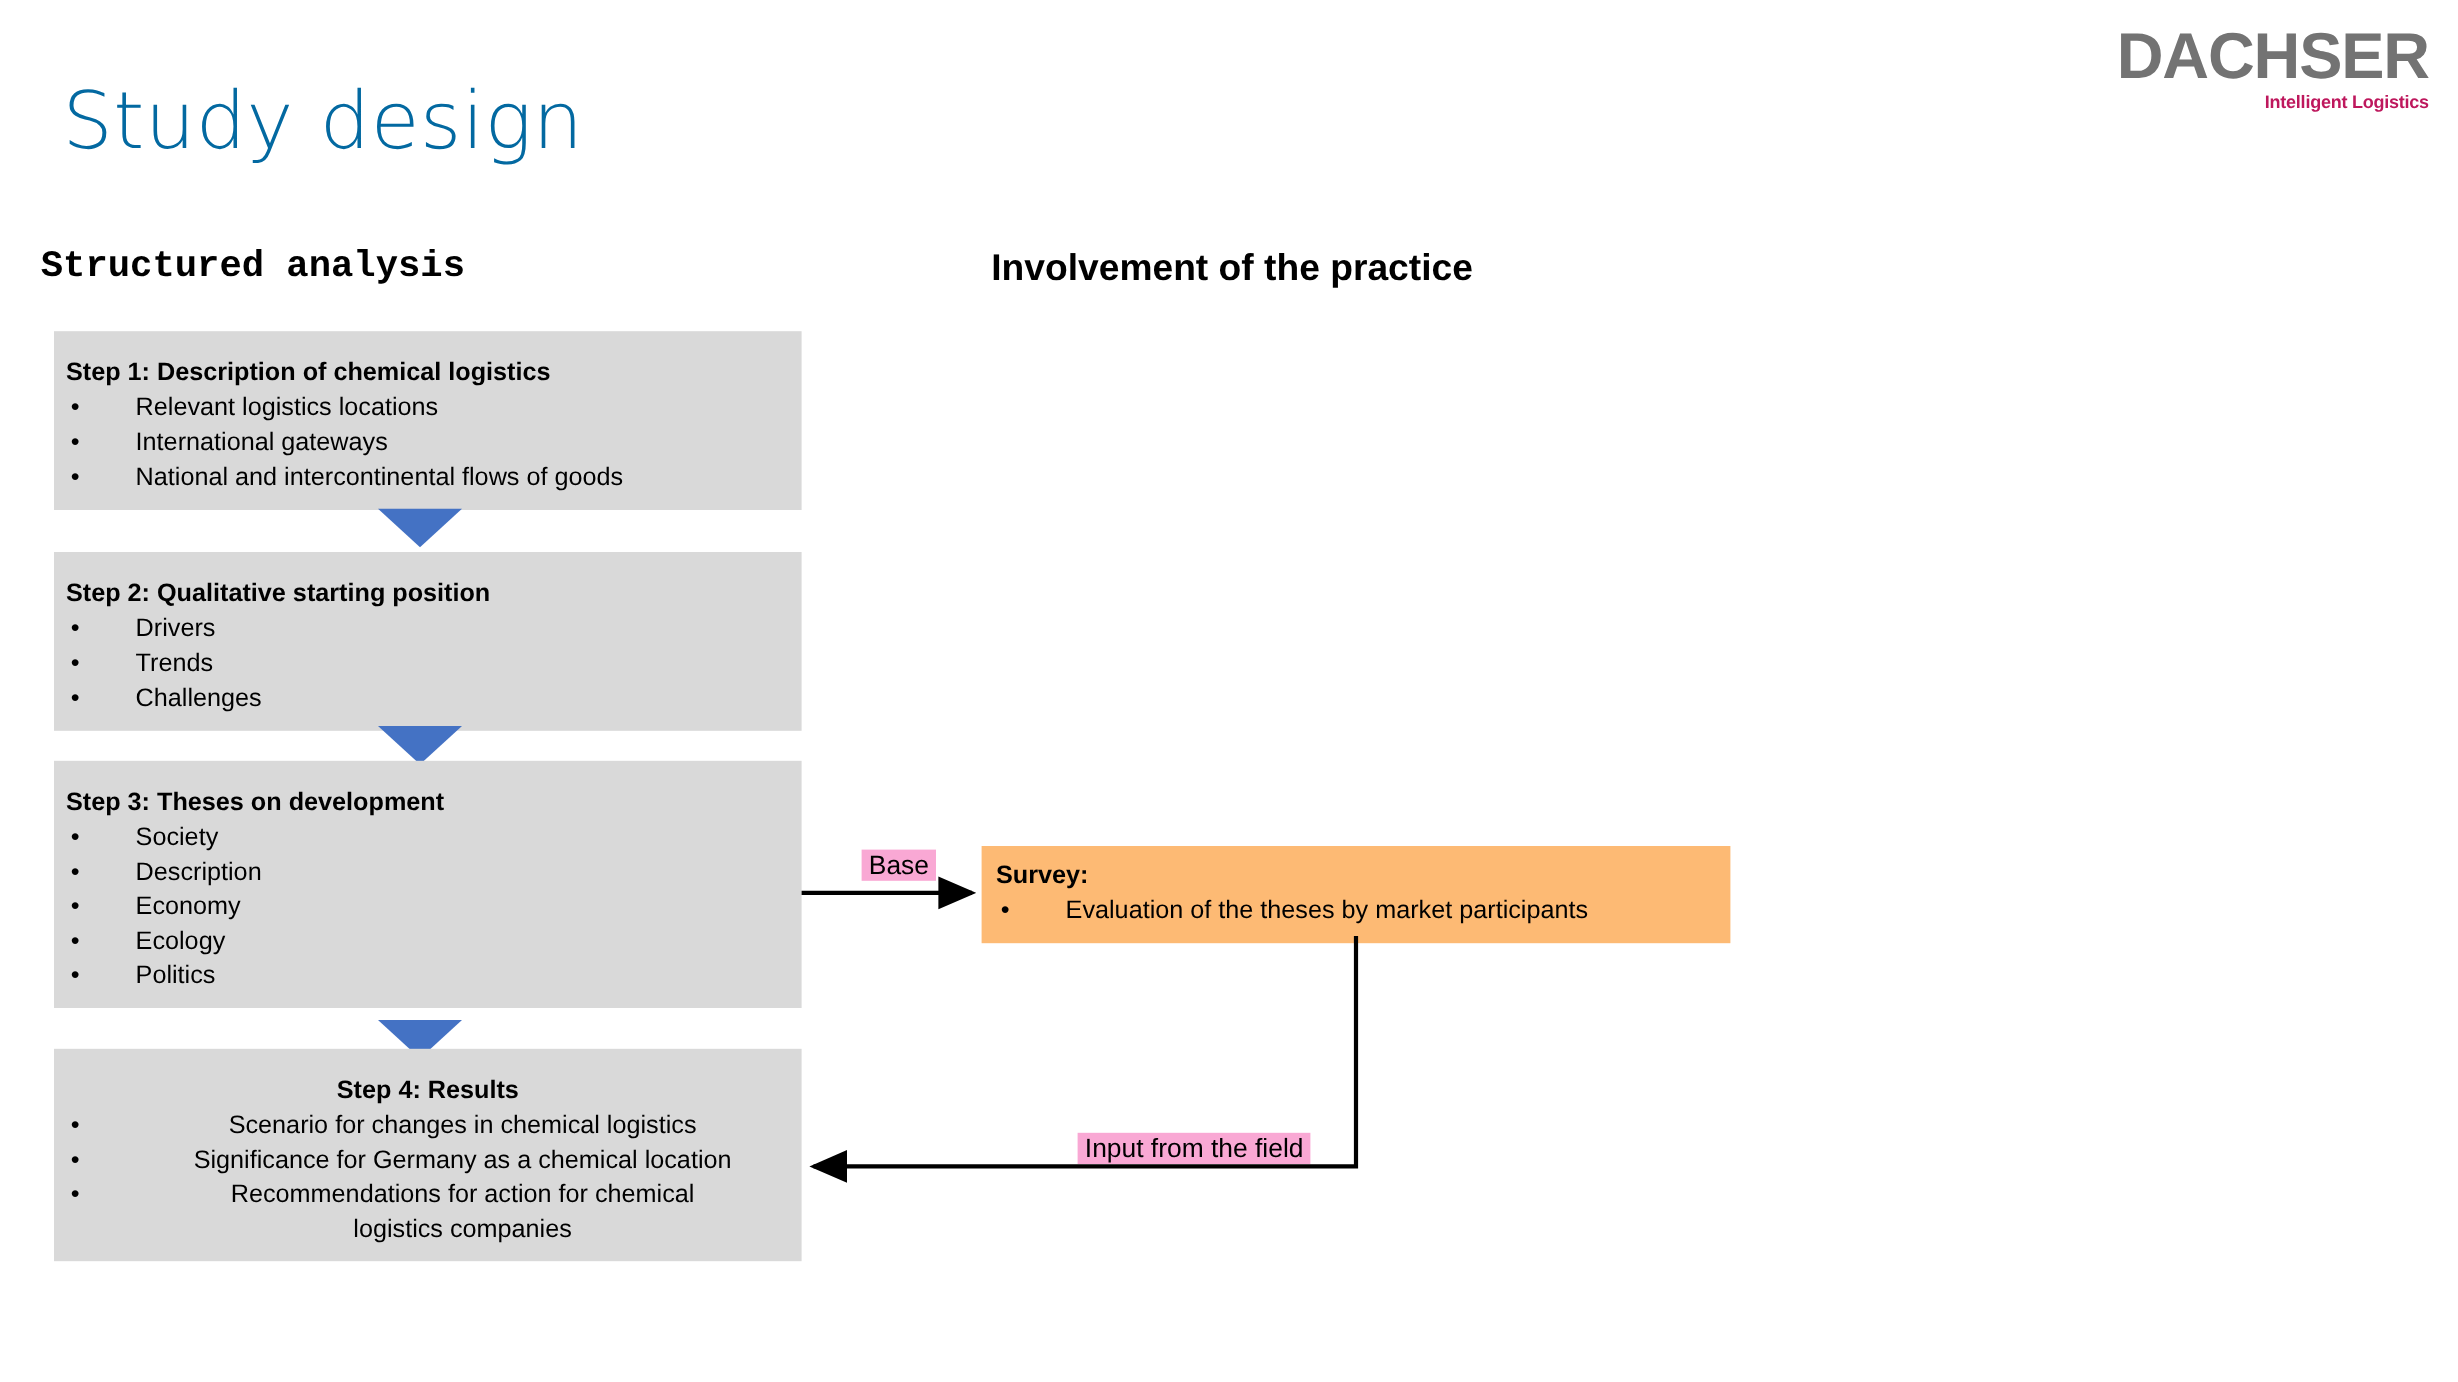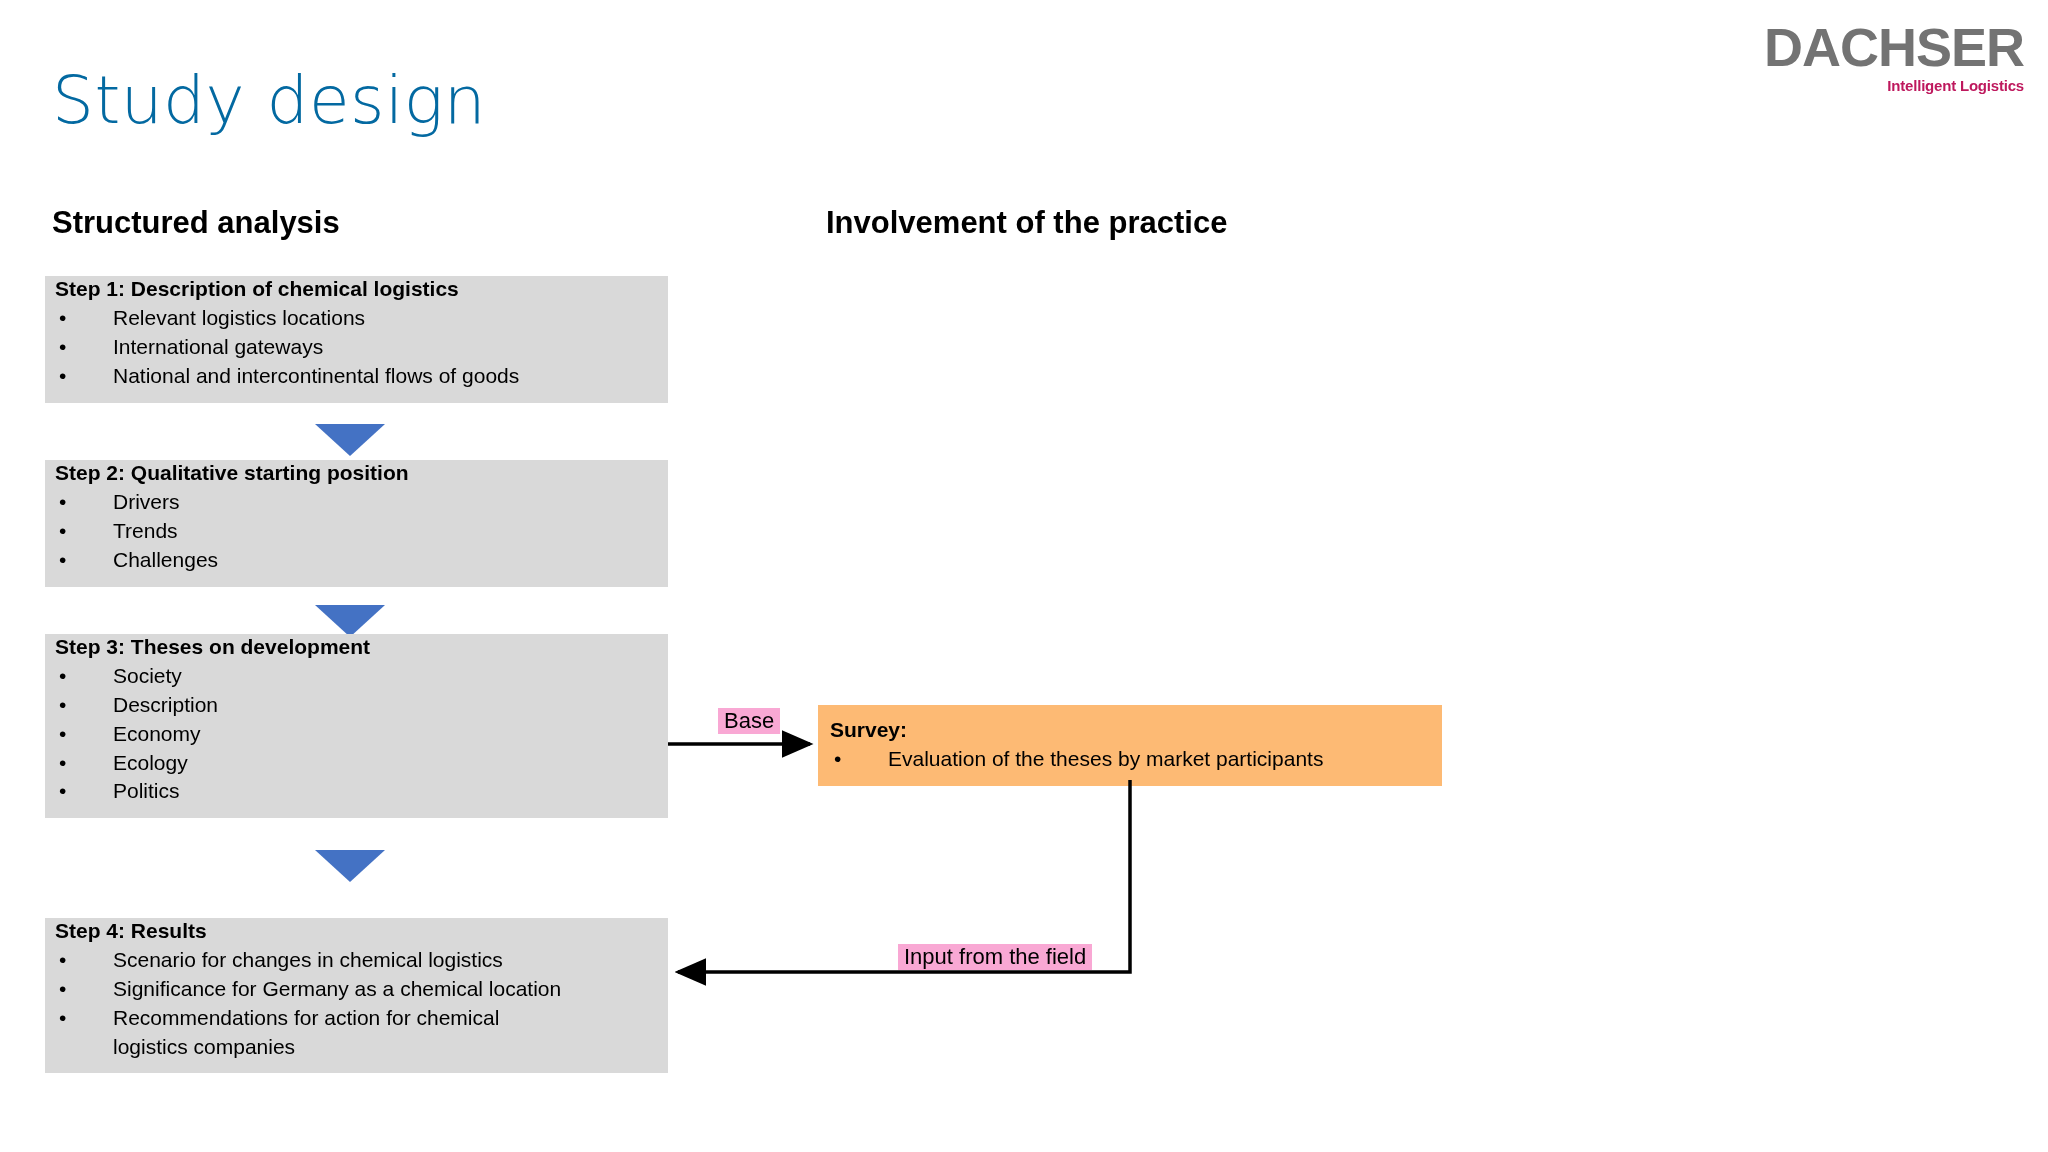--- a/index.html
+++ b/index.html
@@ -57,31 +57,31 @@
   }
 
   
   .col-heading {
     position: absolute;
     font-size: 31px;
     font-weight: bold;
     color: #000000;
     white-space: nowrap;
   }
-  #heading-left  { left: 52px;  top: 205px; }
+  #heading-left  { left: 34px;  top: 205px; font-family: Liberation Mono, monospace; }
   #heading-right { left: 826px; top: 205px; }
 
   
   .step-box {
     position: absolute;
     left: 45px;
     width: 623px;
     background: #d9d9d9;
     box-sizing: border-box;
-    padding: 0 10px 12px 10px;
+    padding: 22px 10px 12px 10px;
   }
   .step-title {
     font-size: 21px;
     font-weight: bold;
     color: #000000;
     margin: 0 0 2px 0;
     line-height: 1.25;
   }
   .bullets { margin: 0; padding: 0; list-style: none; }
   .bullets li {
@@ -96,21 +96,21 @@
     left: 4px;
     top: 0;
     font-size: 21px;
     line-height: 1.37;
   }
   .cont-line { padding-left: 58px; font-size: 21px; line-height: 1.37; }
 
   #step-1 { top: 276px; }
   #step-2 { top: 460px; }
   #step-3 { top: 634px; }
-  #step-4 { top: 918px; }
+  #step-4 { top: 874px; text-align: center; }
 
   
   .down-arrow {
     position: absolute;
     left: 315px;
     width: 0;
     height: 0;
     border-left: 35px solid transparent;
     border-right: 35px solid transparent;
     border-top: 32px solid #4472c4;

